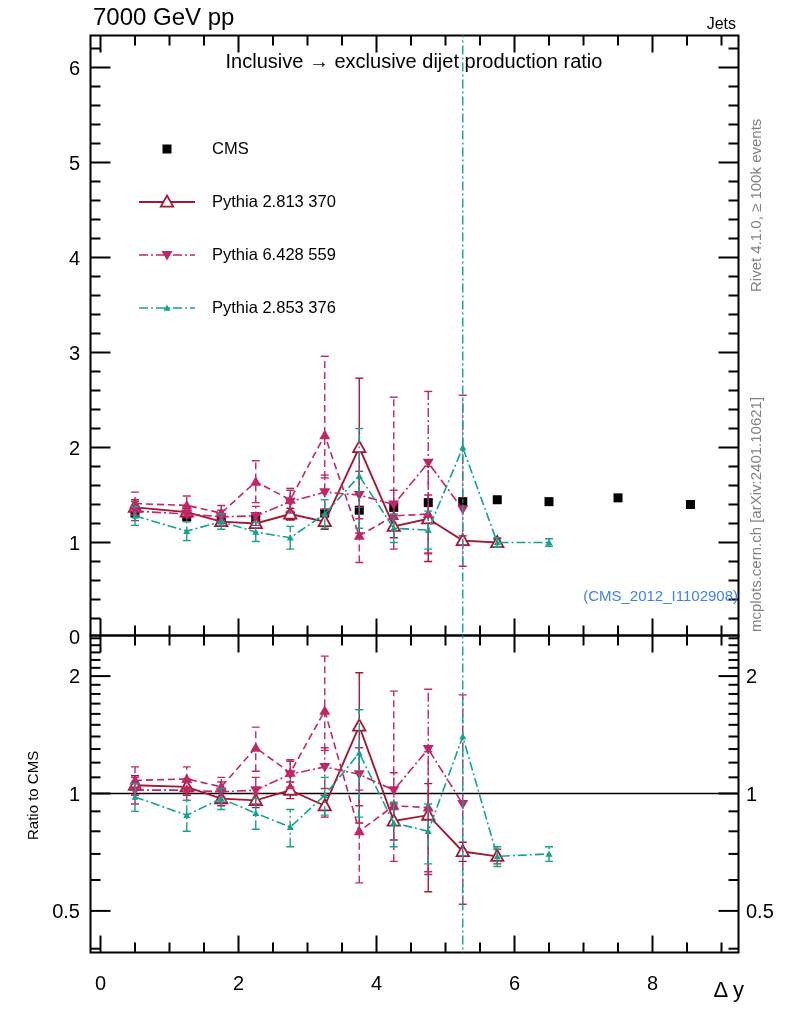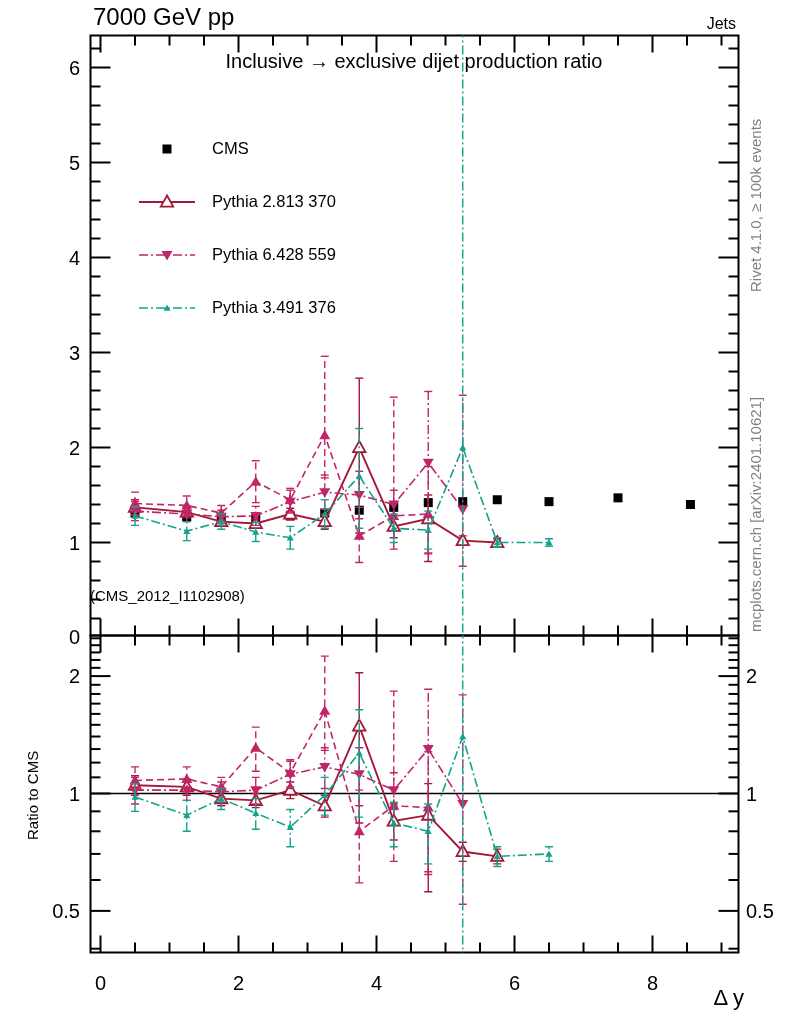--- a/index.html
+++ b/index.html
@@ -2,30 +2,30 @@
 <html><head>
 <meta charset="utf-8">
 <style>
   html,body{margin:0;padding:0;background:#fff;}
   .page{position:relative;width:786px;height:1024px;background:#fff;overflow:hidden;
         font-family:"Liberation Sans",sans-serif;color:#000;}
   .abs{position:absolute;white-space:nowrap;}
   #hdr-left{left:93px;top:3px;font-size:24px;}
   #hdr-right{right:50px;top:3px;font-size:16px;margin-top:12px;}
   #plot-title{left:90px;width:648px;top:50px;text-align:center;font-size:20px;}
-  #watermark{left:90px;width:648px;top:587px;text-align:left;font-size:15px;color:#000000;}
+  #watermark{left:90px;width:648px;top:587px;text-align:right;font-size:15px;color:#3b82f6;}
   #legend{left:138px;top:109px;}
   .lg-row{display:flex;align-items:center;height:27px;margin-top:26px;}
   .lg-sample{display:inline-block;width:58px;height:18px;margin-right:16px;position:relative;}
   .lg-label{font-size:16.5px;}
   .vtext{transform:rotate(-90deg);transform-origin:0 0;font-size:15px;color:#828282;}
   #ratio-axis-label{left:24px;top:840px;color:#000;}
   #rivet-note{left:747px;top:292px;}
   #mcplots-note{left:747px;top:632px;}
-  #dy-label{right:42px;top:977px;font-size:22px;margin-top:8px;}
+  #dy-label{right:42px;top:977px;font-size:22px;}
   svg{position:absolute;left:0;top:0;}
 </style>
 </head>
 <body>
 
 <div class="page">
 
   <svg id="plot-svg" width="786" height="1024">
       <defs>
         <clipPath id="clip-main">
@@ -693,21 +693,21 @@
           </svg></span>
       <span class="lg-label">Pythia 6.428 559</span>
     </div>
     <div class="lg-row">
       <span class="lg-sample"><svg width="58" height="18" style="position: static;">
             <g>
               <line x1="1" y1="9" x2="57" y2="9" stroke="#12a28e" stroke-width="1.6" stroke-dasharray="9,3,2,3"></line>
               <path d="M 29 5.5 L 32.5 11.8 L 25.5 11.8 Z" fill="#12a28e"></path>
             </g>
           </svg></span>
-      <span class="lg-label">Pythia 3.491 376</span>
+      <span class="lg-label">Pythia 2.853 376</span>
     </div>
   </div>
 
   <div class="abs" id="watermark">(CMS_2012_I1102908)</div>
 
   <div class="abs vtext" id="rivet-note">Rivet 4.1.0, ≥ 100k events</div>
   <div class="abs vtext" id="mcplots-note">mcplots.cern.ch [arXiv:2401.10621]</div>
   <div class="abs vtext" id="ratio-axis-label">Ratio to CMS</div>
 
   <div class="abs" id="dy-label">Δ y</div>

